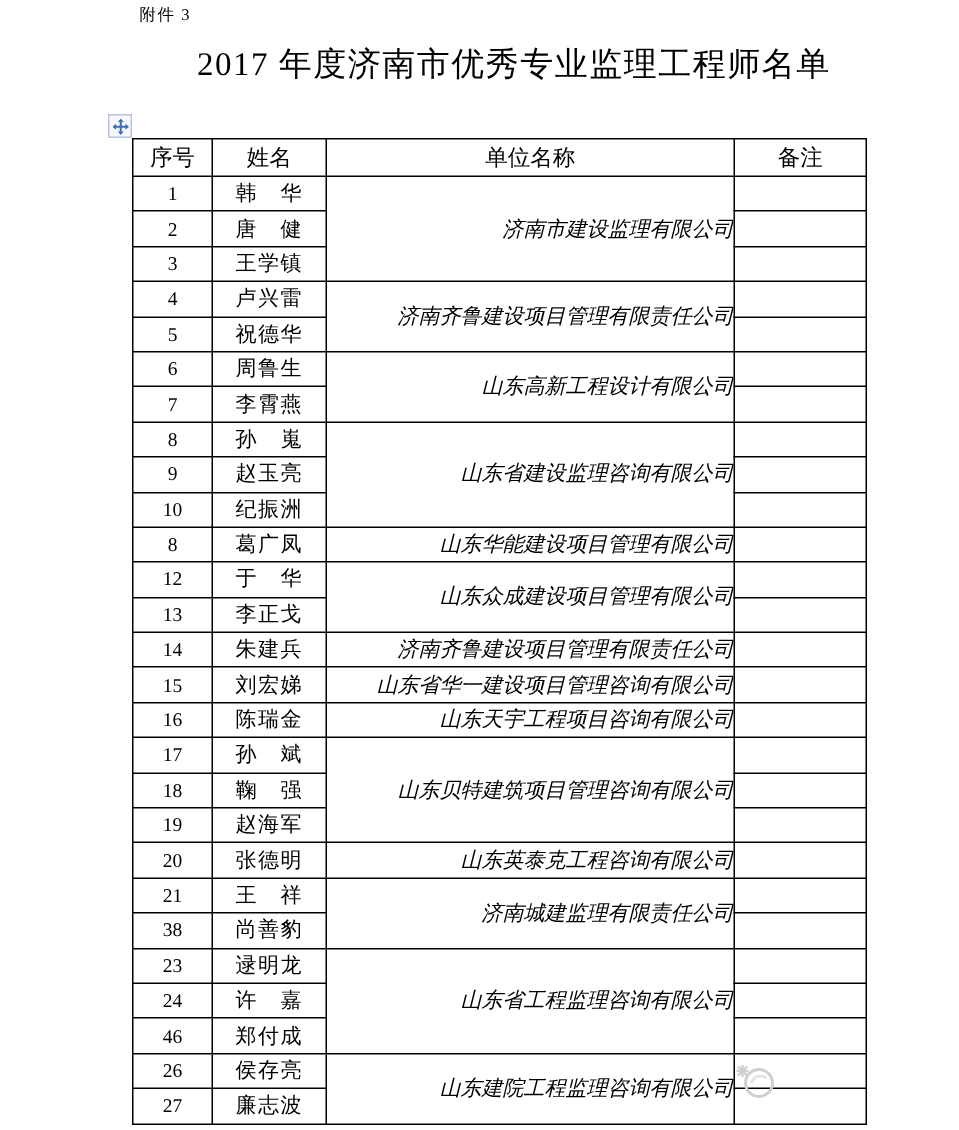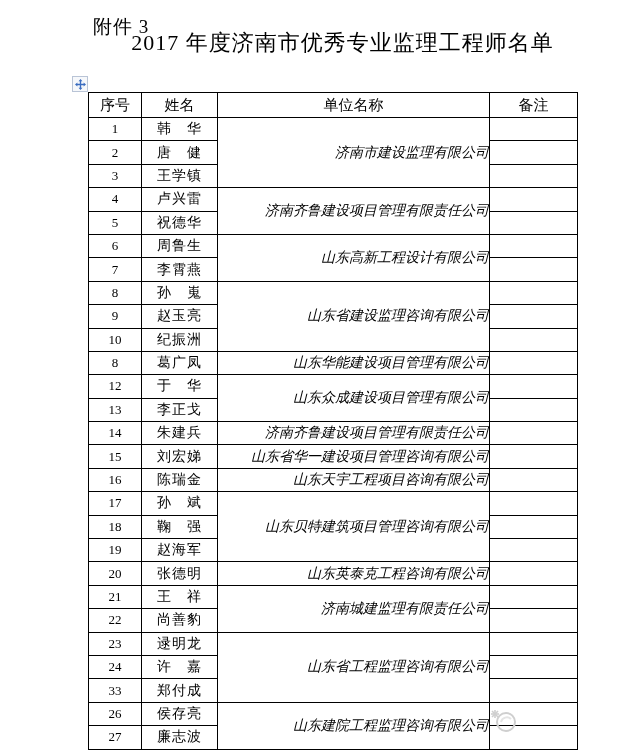--- a/index.html
+++ b/index.html
@@ -1,21 +1,21 @@
 <!DOCTYPE html>
 <html><head>
 <meta charset="utf-8">
 <style>
   html,body{margin:0;padding:0;}
   body{
     width:639px;height:753px;background:#ffffff;position:relative;overflow:hidden;
     font-family:"Liberation Serif","DejaVu Serif",serif;color:#000;
   }
   .attachment{
-    position:absolute;left:93px;top:2px;font-size:19px;letter-spacing:1px;margin-top:12px;
+    position:absolute;left:93px;top:2px;font-size:11px;letter-spacing:1px;
   }
   .doc-title{
     position:absolute;left:0;right:0;top:28px;text-align:center;
     font-size:22px;letter-spacing:1px;text-indent:22px;white-space:nowrap;padding-left:24px;
   }
   .move-handle{
     position:absolute;left:72px;top:76px;width:14px;height:14px;
     border:1px solid #b9c4d6;background:#f6f8fb;display:flex;align-items:center;justify-content:center;
     cursor:move;
   }
@@ -179,37 +179,37 @@
           <td class="c-comp" rowspan="1">山东英泰克工程咨询有限公司</td>
           <td class="c-remark"></td>
         </tr>
         <tr>
           <td class="c-no">21</td>
           <td class="c-name">王　祥</td>
           <td class="c-comp" rowspan="2">济南城建监理有限责任公司</td>
           <td class="c-remark"></td>
         </tr>
         <tr>
-          <td class="c-no">22</td>
+          <td class="c-no">38</td>
           <td class="c-name">尚善豹</td>
           <td class="c-remark"></td>
         </tr>
         <tr>
           <td class="c-no">23</td>
           <td class="c-name">逯明龙</td>
           <td class="c-comp" rowspan="3">山东省工程监理咨询有限公司</td>
           <td class="c-remark"></td>
         </tr>
         <tr>
           <td class="c-no">24</td>
           <td class="c-name">许　嘉</td>
           <td class="c-remark"></td>
         </tr>
         <tr>
-          <td class="c-no">33</td>
+          <td class="c-no">46</td>
           <td class="c-name">郑付成</td>
           <td class="c-remark"></td>
         </tr>
         <tr>
           <td class="c-no">26</td>
           <td class="c-name">侯存亮</td>
           <td class="c-comp" rowspan="2">山东建院工程监理咨询有限公司</td>
           <td class="c-remark"></td>
         </tr>
         <tr>

